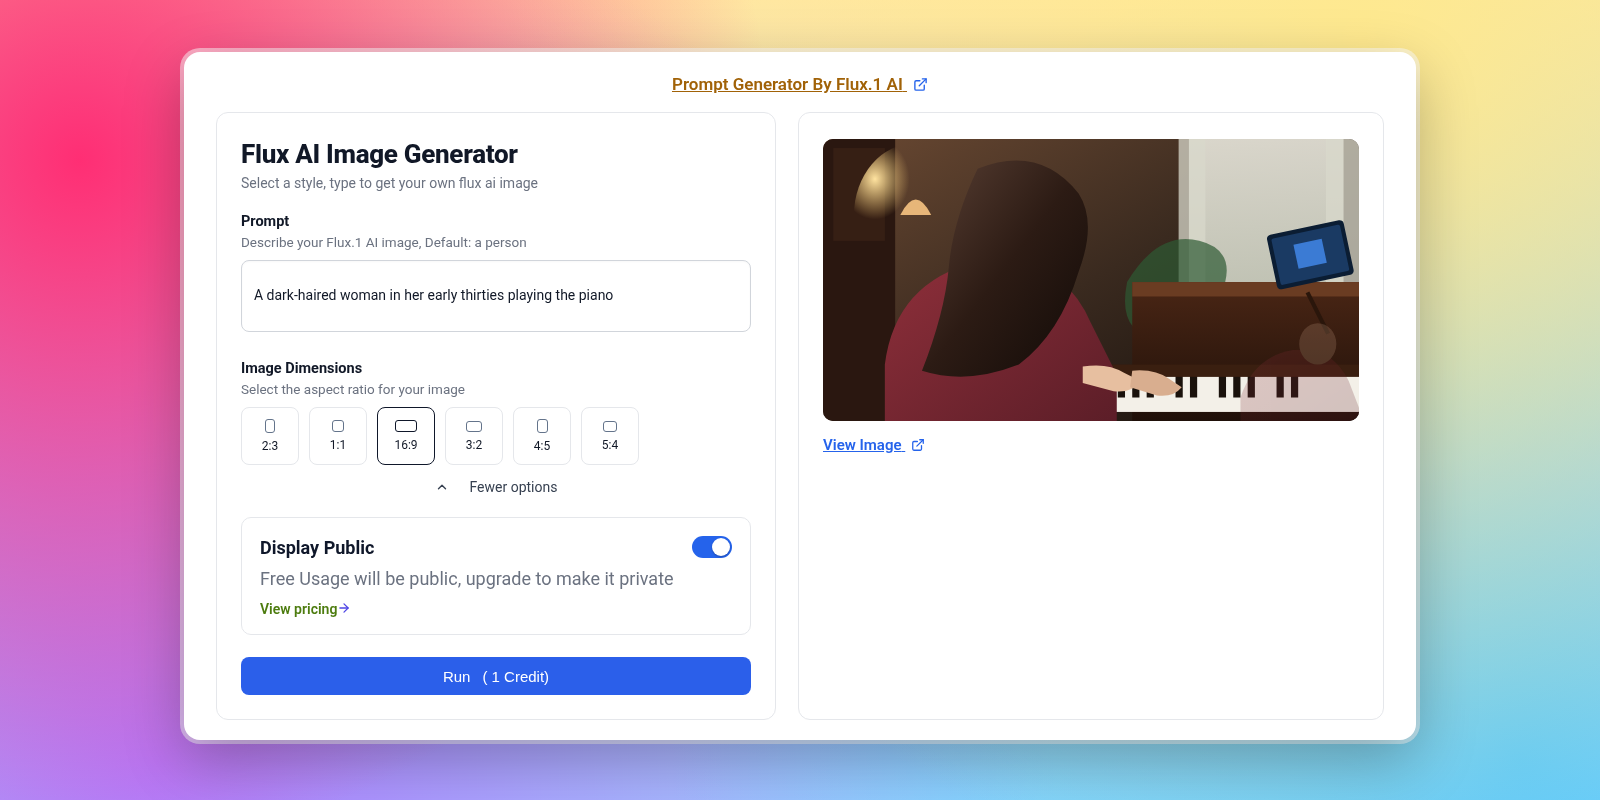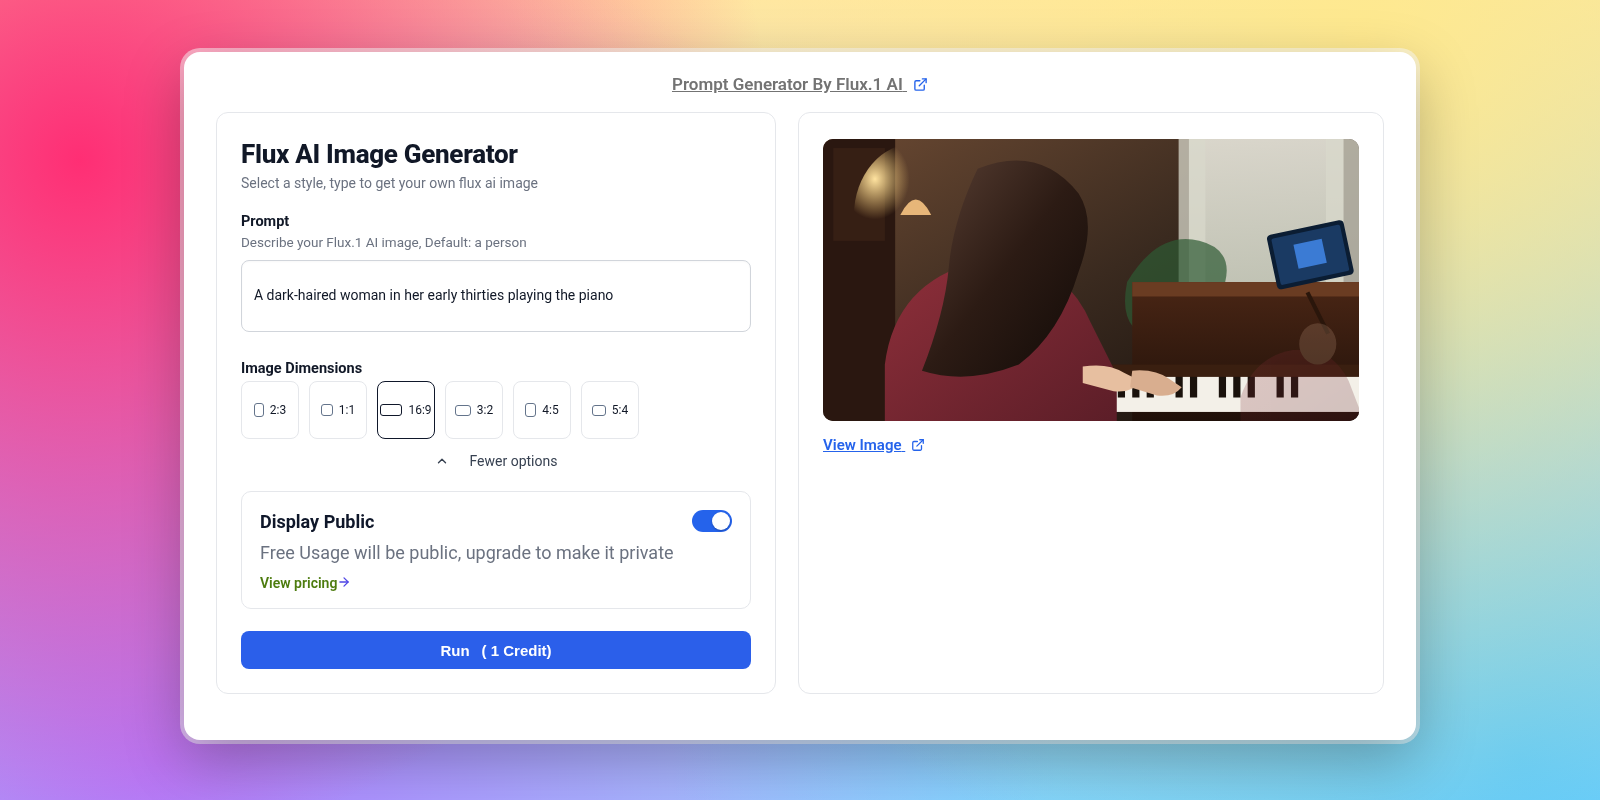--- a/index.html
+++ b/index.html
@@ -17,57 +17,57 @@
 }
 .window {
   width:1232px; height:688px;
   background:#fff;
   border-radius:16px;
   box-shadow: 0 20px 60px rgba(0,0,0,0.28), 0 0 0 4px rgba(255,255,255,0.5);
   padding:22px 32px 0 32px;
   overflow:hidden;
 }
 .top-link { text-align:center; margin-bottom:18px; }
-.top-link a { color:#737373; font-weight:600; font-size:17px; text-decoration:underline; }
+.top-link a { color:#a16207; font-weight:600; font-size:17px; text-decoration:underline; }
 .ext-icon { display:inline-block; vertical-align:-2px; margin-left:6px; }
 .cols { display:flex; gap:22px; }
 .card { border:1px solid #e5e7eb; border-radius:12px; padding:26px 24px 24px 24px; flex:1; background:#fff; }
 .card-left { width:560px; flex:0 0 560px; }
 .card-right { flex:1; }
 .h1 { font-size:26px; font-weight:800; color:#111827; margin-bottom:6px; letter-spacing:-0.3px;}
 .sub { font-size:14px; color:#6b7280; margin-bottom:22px; }
 .label { font-size:14.5px; font-weight:700; color:#111827; margin-bottom:4px; }
 .help { font-size:13.5px; color:#6b7280; margin-bottom:10px; }
 textarea {
   width:100%; height:72px; border:1px solid #d1d5db; border-radius:8px;
   padding:26px 12px; font-size:14px; font-family:inherit; resize:none; color:#111827;
   box-shadow: inset 0 1px 2px rgba(0,0,0,0.03);
 }
 .section { margin-bottom:24px; }
 .ratios { display:flex; gap:10px; }
 .ratio-btn {
   width:58px; height:58px; border:1px solid #e5e7eb; border-radius:8px;
-  display:flex; flex-direction:row; align-items:center; justify-content:center;
+  display:flex; flex-direction:column; align-items:center; justify-content:center;
   background:#fff; cursor:pointer; gap:6px;
 }
 .ratio-btn.selected { border:1.5px solid #0f172a; }
 .ratio-shape { border:1.6px solid #64748b; border-radius:3px; background:#fff; }
 .ratio-btn.selected .ratio-shape { border-color:#0f172a; }
 .ratio-label { font-size:12px; color:#111827; }
 .fewer { display:flex; align-items:center; justify-content:center; gap:21px; color:#374151; font-size:14px; margin-top:14px; cursor:pointer; }
 .public-box { border:1px solid #e5e7eb; border-radius:10px; padding:18px 18px 16px 18px; margin-top:22px; }
 .public-head { display:flex; align-items:center; justify-content:space-between; margin-bottom:10px; }
 .public-title { font-weight:700; font-size:18px; color:#0f172a; }
 .toggle { width:40px; height:22px; background:#2563eb; border-radius:999px; position:relative; cursor:pointer; }
 .toggle .knob { position:absolute; right:2px; top:2px; width:18px; height:18px; background:#fff; border-radius:50%; box-shadow:0 1px 2px rgba(0,0,0,0.25);}
 .public-help { font-size:18px; color:#6b7280; margin-bottom:10px; }
 .pricing-link { color:#4d7c0f; font-weight:600; font-size:14px; text-decoration:none; display:inline-flex; align-items:flex-start; gap:0; }
 .run-btn {
   margin-top:22px; width:100%; height:38px; background:#2b5fea; color:#fff;
-  border:none; border-radius:8px; font-size:15px; font-weight:700; cursor:pointer;
+  border:none; border-radius:8px; font-size:15px; font-weight:400; cursor:pointer;
   display:flex; align-items:center; justify-content:center; gap:12px;
 }
 .result-img { width:100%; height:282px; border-radius:10px; overflow:hidden; position:relative; margin-bottom:14px; }
 .view-img { color:#2563eb; font-weight:600; font-size:15px; text-decoration:underline; }
 svg { display:block; }
 </style>
 </head>
 <body>
 
 <div class="bg">
@@ -93,20 +93,21 @@
         <div class="sub">Select a style, type to get your own flux ai image</div>
 
         <div class="section">
           <div class="label">Prompt</div>
           <div class="help">Describe your Flux.1 AI image, Default: a person</div>
           <textarea style="">A dark-haired woman in her early thirties playing the piano</textarea>
         </div>
 
         <div class="section" style="margin-bottom:6px">
           <div class="label">Image Dimensions</div>
+          <div class="help">Select the aspect ratio for your image</div>
           <div class="ratios" id="ratios">
               <div class="ratio-btn">
                 <div class="ratio-shape" style="width: 10px; height: 14px;"></div>
                 <div class="ratio-label">2:3</div>
               </div>
               <div class="ratio-btn">
                 <div class="ratio-shape" style="width: 12px; height: 12px;"></div>
                 <div class="ratio-label">1:1</div>
               </div>
               <div class="ratio-btn selected">

